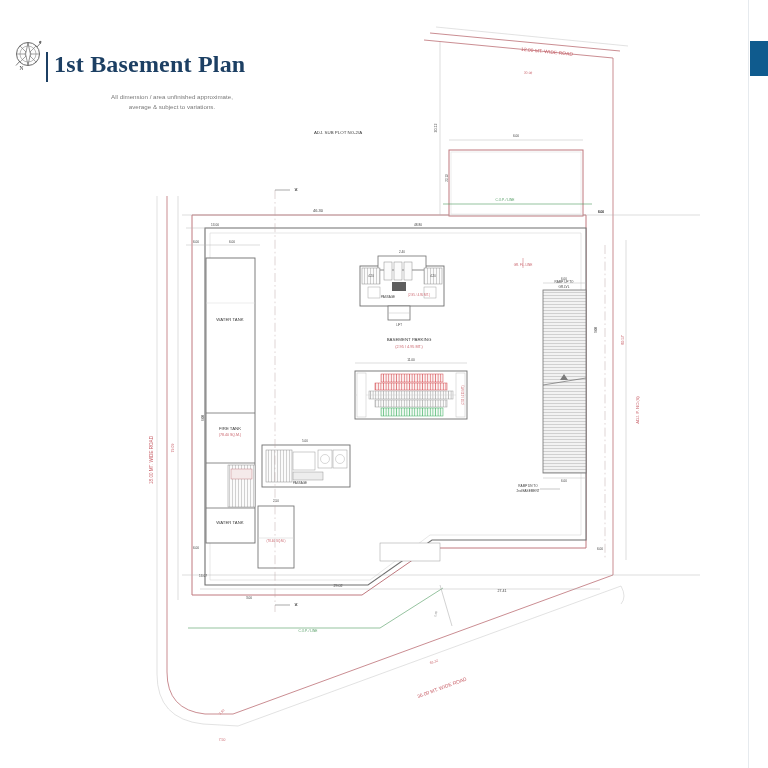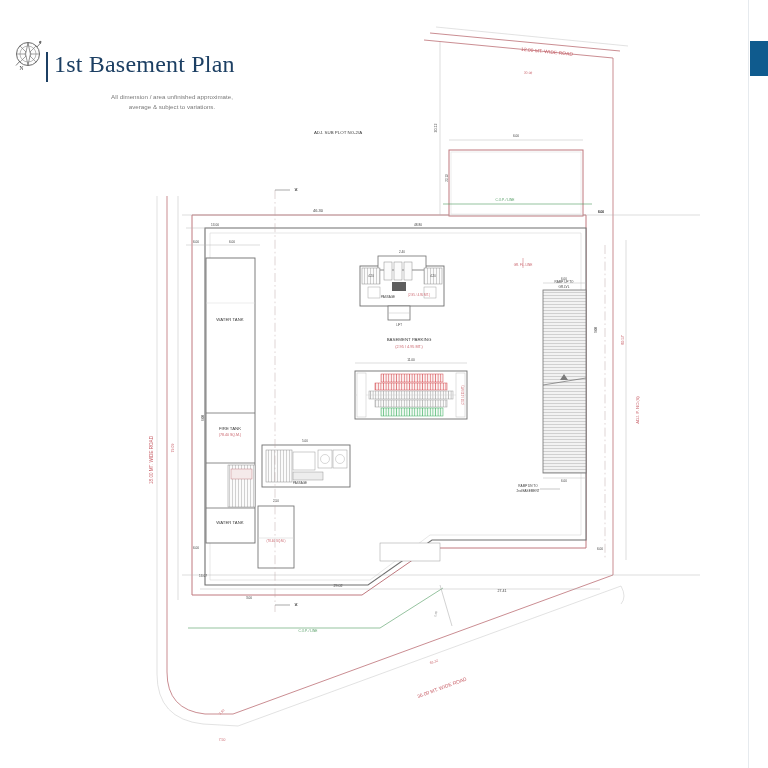--- a/index.html
+++ b/index.html
@@ -12,21 +12,21 @@
   }
   #page{position:relative;width:768px;height:768px;background:#fff;}
 
   
   .header{position:absolute;left:0;top:22px;width:420px;height:70px;}
   .compass{position:absolute;left:4px;top:8px;width:48px;height:48px;}
   .title-rule{position:absolute;left:46px;top:30px;width:2px;height:30px;background:#1c3f63;}
   .plan-title{
     position:absolute;left:54px;top:30px;
     font-family:"Liberation Serif", serif;
-    font-size:24px;font-weight:400;letter-spacing:.2px;
+    font-size:24px;font-weight:700;letter-spacing:.2px;
     color:#1c3f63;white-space:nowrap;line-height:1;
   }
   .subtitle{
     position:absolute;left:62px;top:70px;width:220px;
     text-align:center;font-size:6.2px;line-height:1.55;color:#7a7a7a;
   }
 
   
   .edge-divider{position:absolute;left:748px;top:0;width:1px;height:768px;background:#e6eaee;}
   .blue-chip{position:absolute;left:750px;top:41px;width:18px;height:35px;background:#0f5b8e;}

